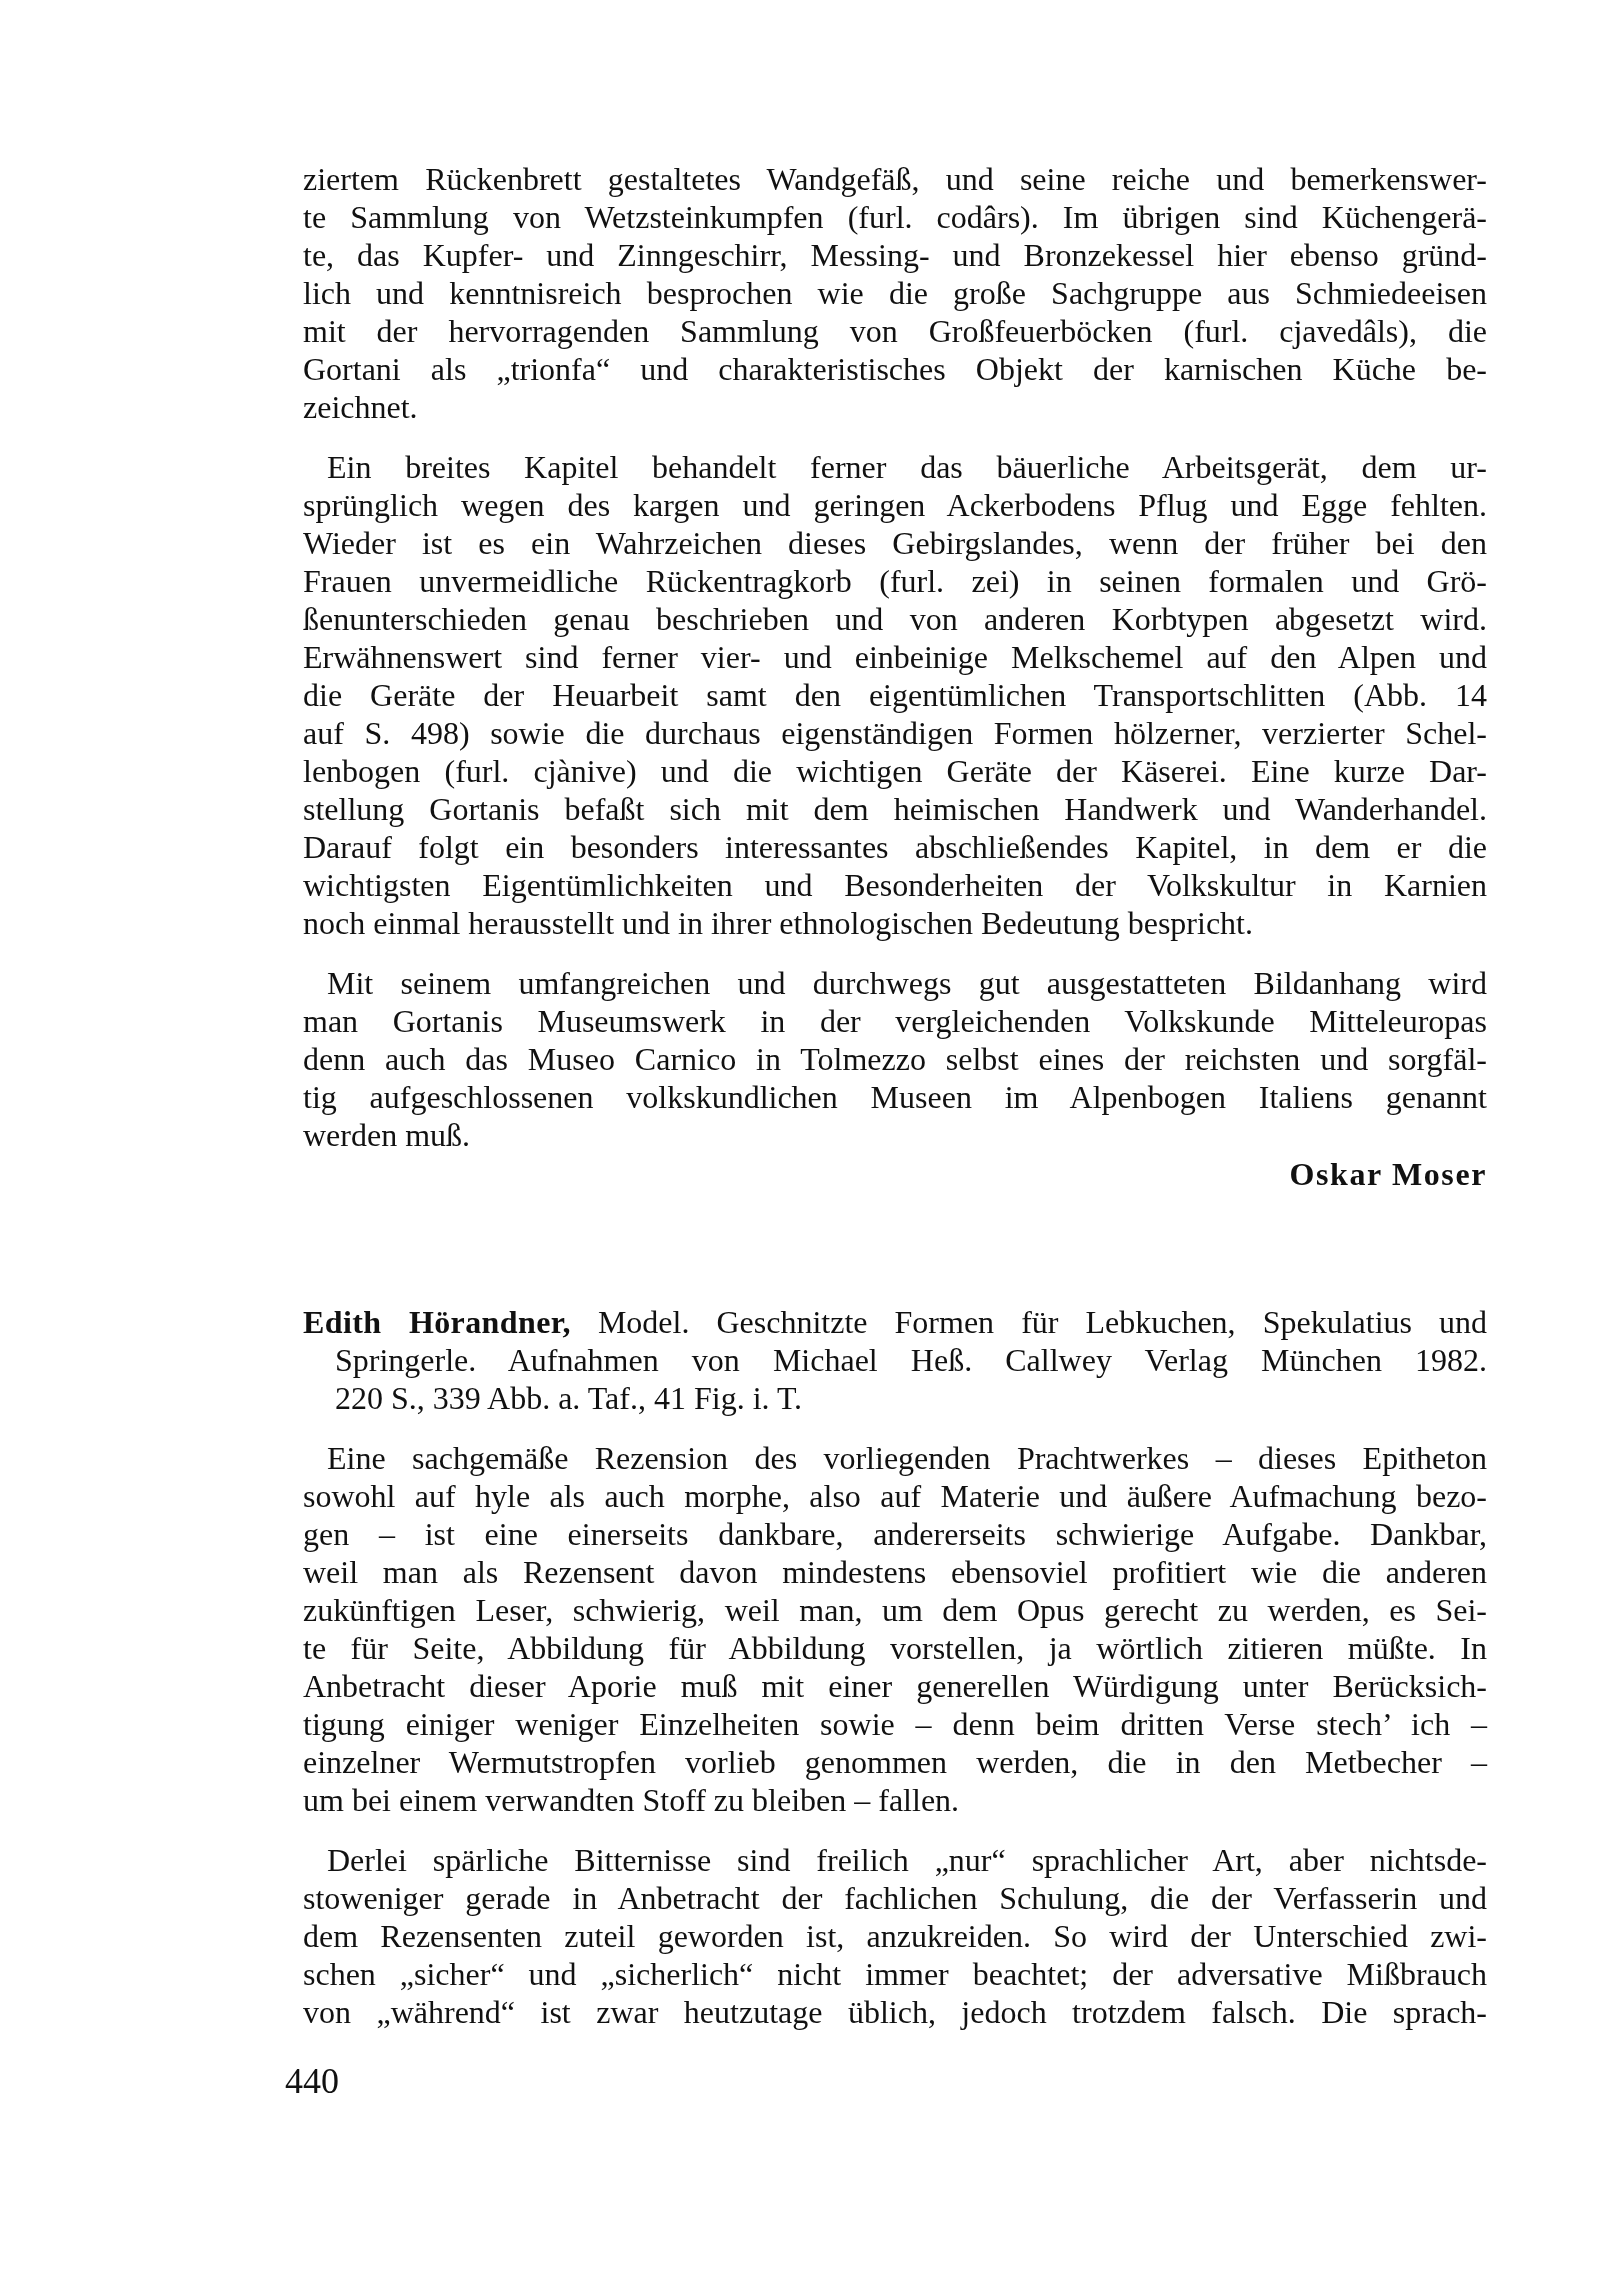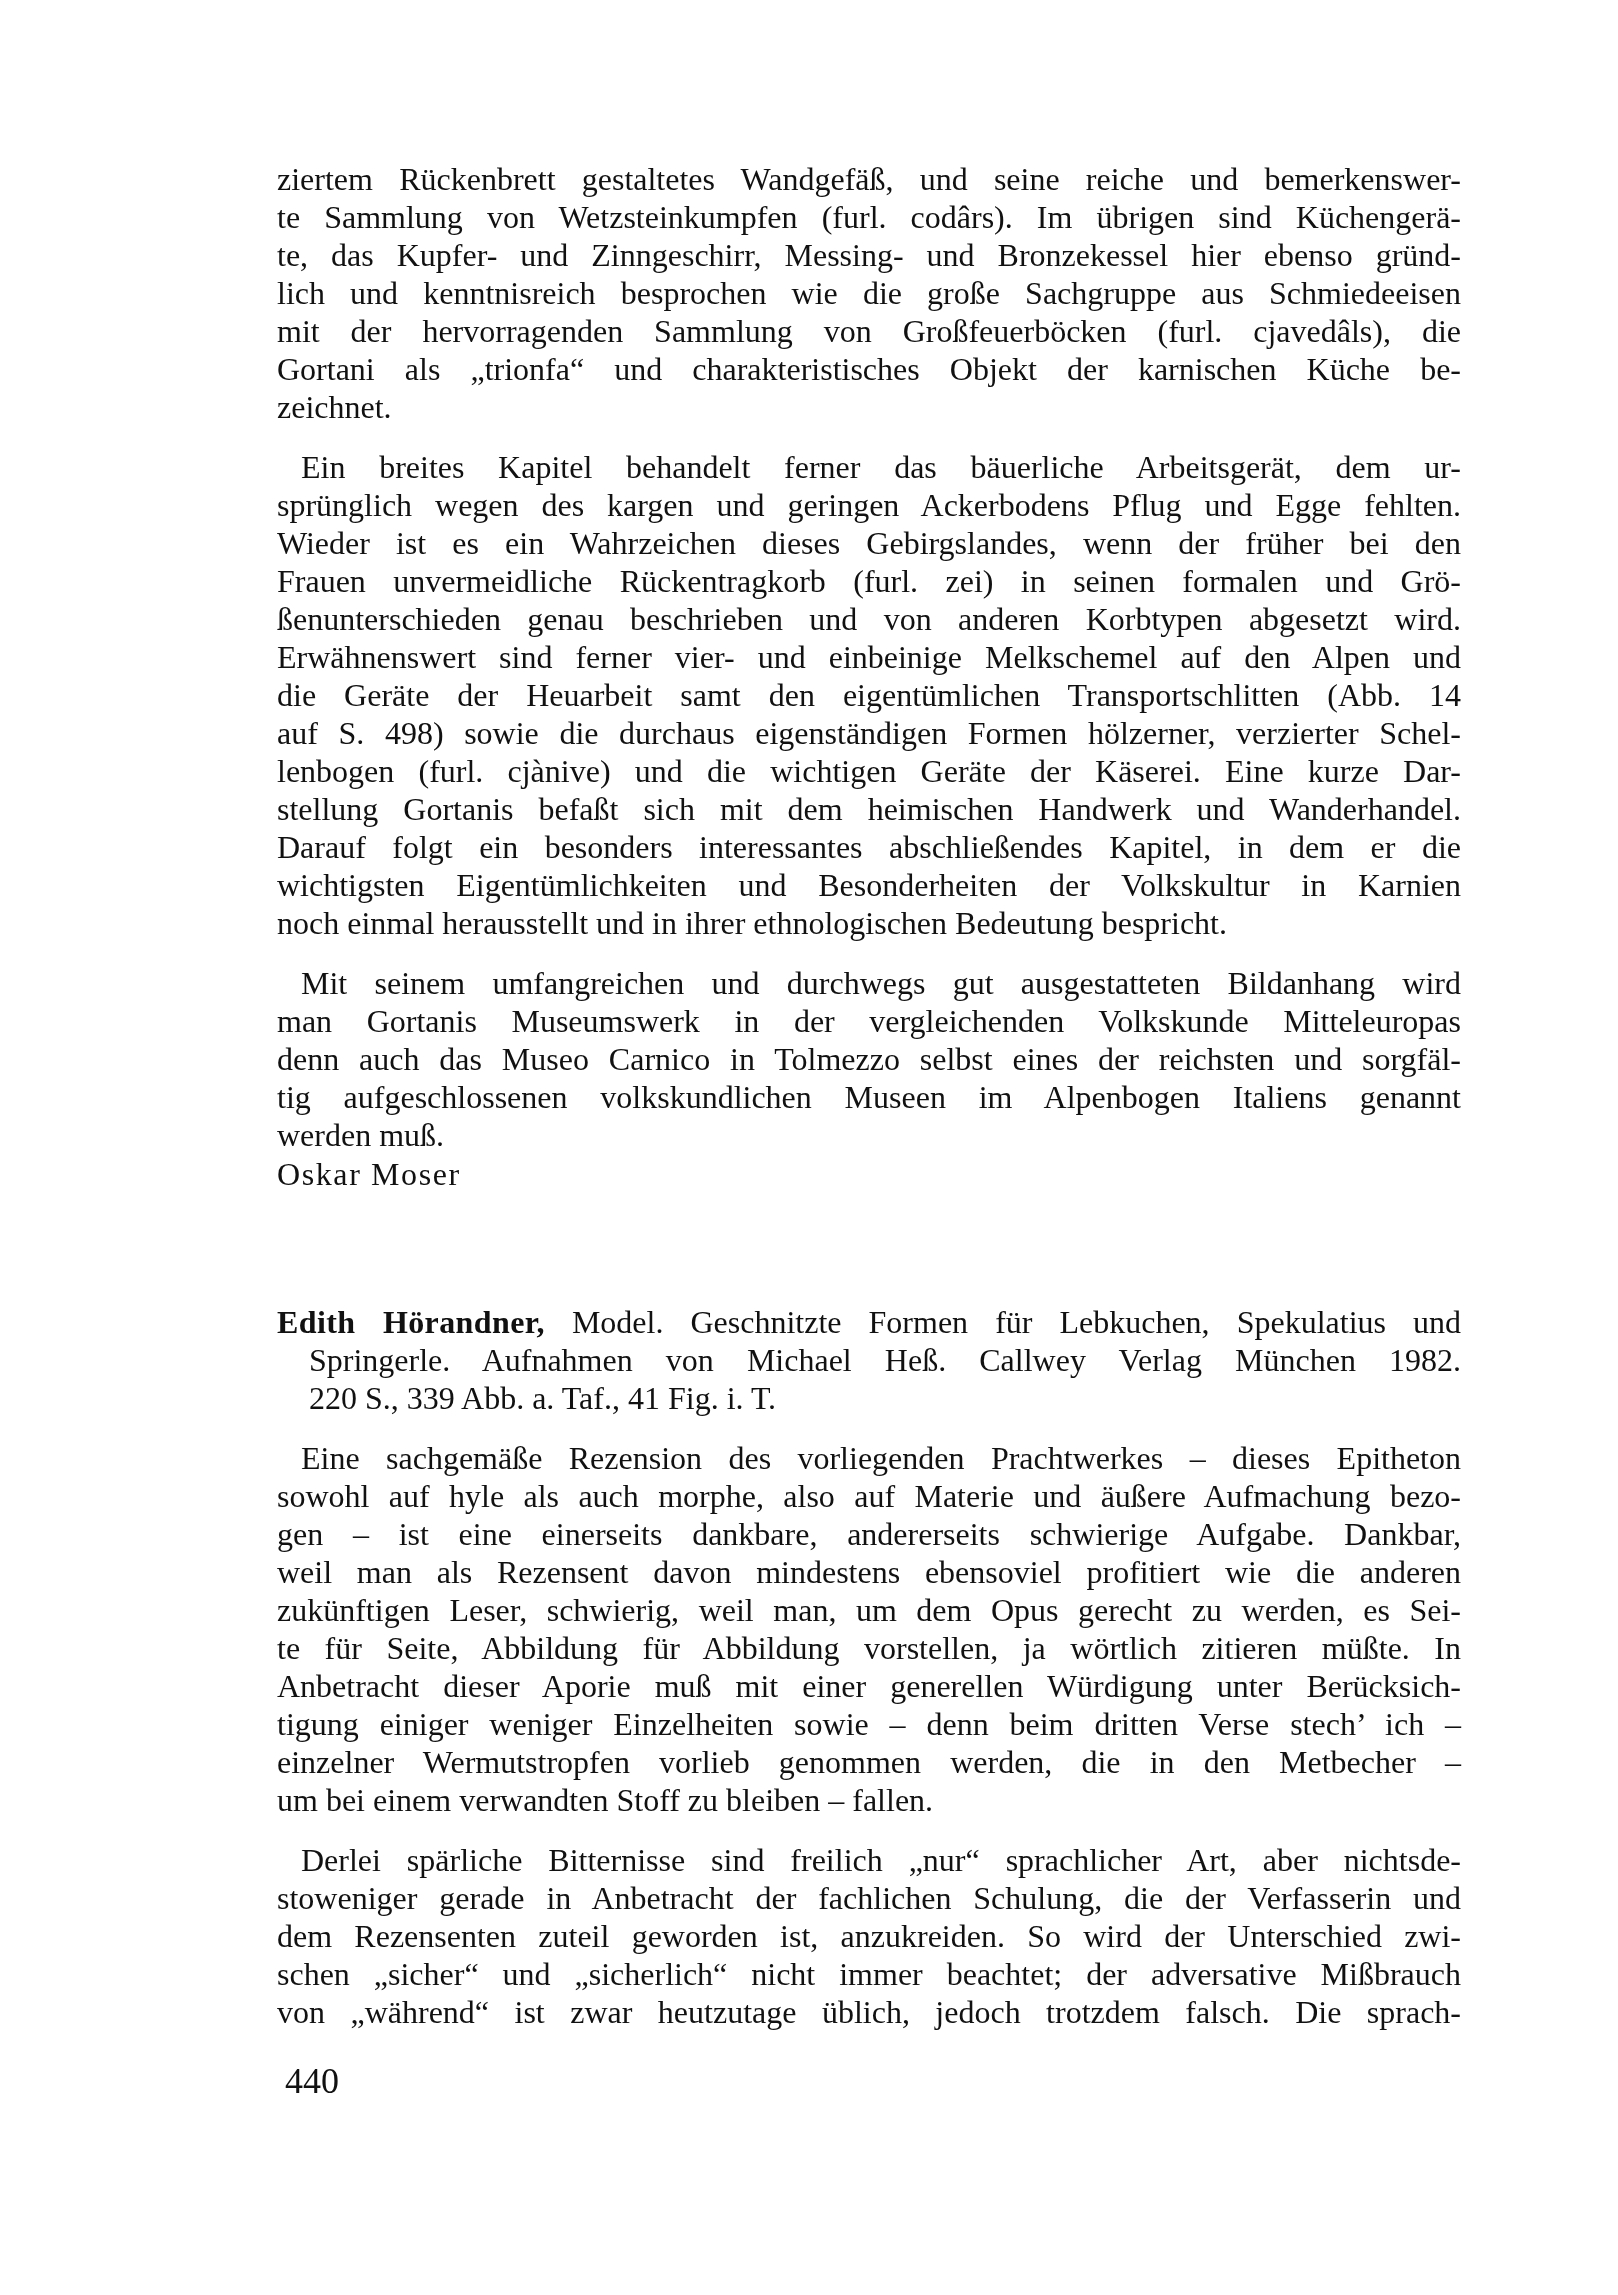--- a/index.html
+++ b/index.html
@@ -1,31 +1,31 @@
 <!DOCTYPE html>
 <html style="font-size:13px"><head>
 <meta charset="utf-8">
 <style>
   html, body { margin: 0; padding: 0; background: #ffffff; }
   body { width: 1618px; height: 2295px; position: relative; overflow: hidden; }
   .page {
-    position: absolute; left: 277px; top: 160px; width: 1184px;
+    position: absolute; left: 303px; top: 160px; width: 1184px;
     font-family: "Liberation Serif", "DejaVu Serif", serif;
     font-size: 32px; color: #111111;
   }
   .para { margin: 0; }
   .line {
     display: block; height: 38px; line-height: 38px;
     text-align: justify; text-align-last: justify;
     white-space: nowrap; overflow: visible;
   }
   .line.last { text-align-last: left; }
   .indent { padding-left: 24px; }
   .gap { height: 22px; }
-  .signature { text-align: left; height: 40px; line-height: 40px; letter-spacing: 1.6px; }
+  .signature { text-align: right; height: 40px; line-height: 40px; letter-spacing: 1.6px; font-weight: bold; }
   .bigGap { height: 109px; }
   .hanging { padding-left: 32px; }
   .author { font-weight: bold; letter-spacing: 0.4px; }
   .page-number {
     position: absolute; left: 285px; top: 2020px;
     font-family: "Liberation Serif", "DejaVu Serif", serif;
     font-size: 36px; color: #111111; margin-top: 40px;
   }
 </style>
 </head>

